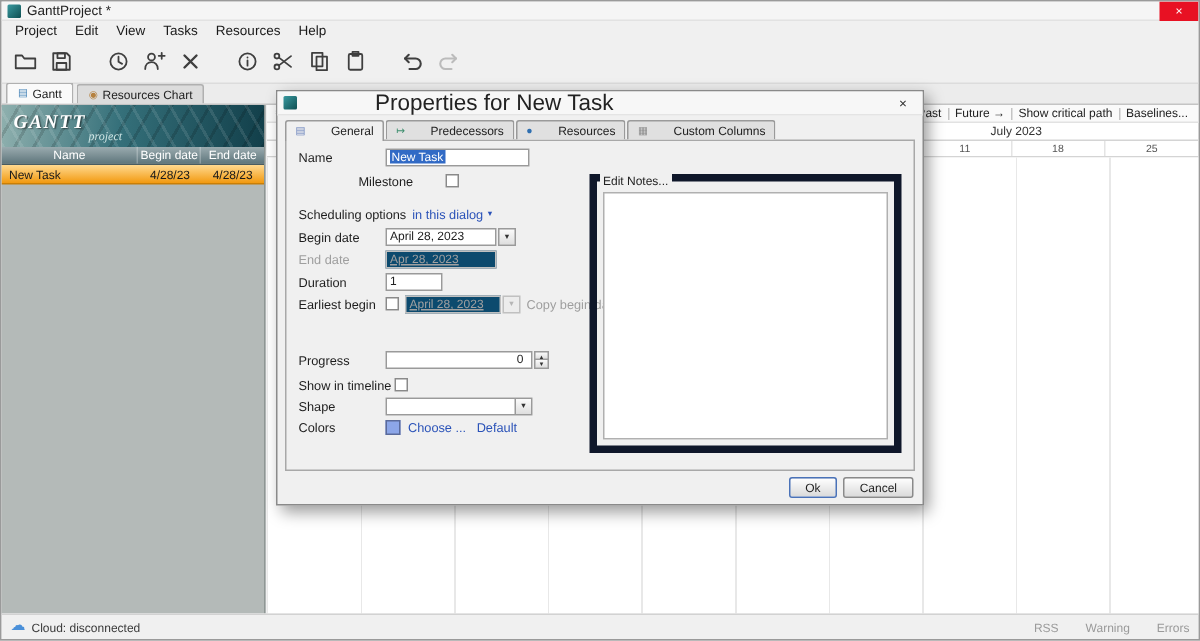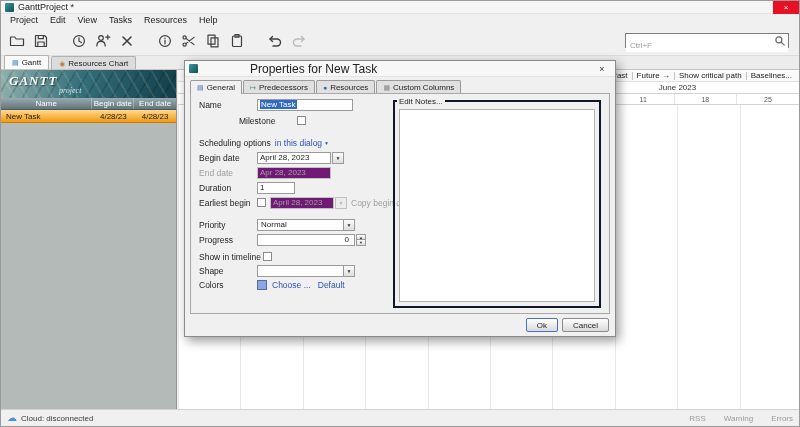--- a/index.html
+++ b/index.html
@@ -65,48 +65,48 @@
   
   .statusbar { position:absolute; left:0; right:0; bottom:0; height:17px; background:#f0f0f0; border-top:1px solid #d2d2d2; display:flex; align-items:center; font-size:8px; color:#3a3a3a; padding:0 6px; }
   .cloud-glyph { color:#4a90d9; font-size:10px; margin-right:4px; line-height:1; }
   .sb-right { margin-left:auto; display:flex; }
   .sb-link { color:#9a9a9a; margin-left:18px; }
 
   
   .dialog { position:absolute; left:183px; top:59px; width:432px; height:277px; background:#f0f0f0; border:1px solid #8a8a8a; box-shadow:3px 4px 10px rgba(0,0,0,.4); z-index:10; }
   .dlg-titlebar { height:16px; background:#f7f7f7; border-bottom:1px solid #e4e4e4; display:flex; align-items:center; padding:0 4px; }
   .dlg-icon { width:9px; height:9px; background:linear-gradient(135deg,#3a9aa0,#0e4f52); border-radius:1px; margin-right:4px; }
-  .dlg-title { font-size:12px; color:#222;padding-left:48px; }
+  .dlg-title { font-size:15px; color:#222;padding-left:48px; }
   .dlg-close { margin-left:auto; width:18px; height:14px; display:flex; align-items:center; justify-content:center; font-size:9px; color:#333; }
   .dlg-tabs { position:absolute; top:19px; left:5px; display:flex; z-index:2; }
-  .dlg-tab { height:13px; display:flex; align-items:center; gap:3px; font-size:8px; color:#222; padding:0 6px; border:1px solid #9a9a9a; border-bottom:none; background:#e0e0e0; margin-right:1px; border-radius:2px 2px 0 0; }
+  .dlg-tab { height:13px; display:flex; align-items:center; gap:17px; font-size:8px; color:#222; padding:0 6px; border:1px solid #9a9a9a; border-bottom:none; background:#e0e0e0; margin-right:1px; border-radius:2px 2px 0 0; }
   .dlg-tab.active { background:#f0f0f0; height:14px; margin-bottom:-1px; }
   .dt-glyph { font-size:7px; line-height:1; }
   .dlg-content { position:absolute; top:32px; left:5px; right:5px; bottom:22px; border:1px solid #a8a8a8; background:#f0f0f0; }
 
   .frow { position:absolute; left:8px; display:flex; align-items:center; height:13px; font-size:8.5px; color:#1d1d1d; white-space:nowrap; }
   .flabel { min-width:58px; }
   .flabel.dis, .dis-text { color:#9e9e9e; }
   .tinput { height:12px; background:#fff; border:1px solid #9a9a9a; font-size:8px; color:#222; display:flex; align-items:center; padding:0 2px; }
-  .tinput.disabled { background:#701a75; color:#a0a0a0; border-color:#c0c0c0; }
+  .tinput.disabled { background:#0c4a6e; color:#a0a0a0; border-color:#c0c0c0;text-decoration:underline; }
   .sel-text { background:#316ac5; color:#fff; padding:0 1px; }
   .drop-btn { width:12px; height:12px; margin-left:1px; border:1px solid #9a9a9a; background:linear-gradient(#fbfbfb,#dedede); display:flex; align-items:center; justify-content:center; font-size:5px; color:#333; }
   .drop-btn.disabled { color:#b5b5b5; border-color:#c0c0c0; background:#ececec; }
   .combo { height:12px; background:#fff; border:1px solid #9a9a9a; display:flex; align-items:center; font-size:8px; color:#222; }
   .combo-val { flex:1; padding:0 3px; }
   .combo-arrow { width:11px; height:100%; border-left:1px solid #9a9a9a; background:linear-gradient(#fbfbfb,#dedede); display:flex; align-items:center; justify-content:center; font-size:5px; color:#333; }
   .cb { width:9px; height:9px; border:1px solid #8a8a8a; background:#fff; }
   .spin { display:flex; flex-direction:column; margin-left:1px; }
   .spin span { width:10px; height:6px; border:1px solid #9a9a9a; background:linear-gradient(#fbfbfb,#dedede); font-size:4px; line-height:5px; text-align:center; color:#333; }
   .spin span + span { border-top:none; }
   .blue-link { color:#2a52b8; }
   .swatch { width:10px; height:10px; background:#8ca6e8; border:1px solid #5a6a9a; }
   .num-val { flex:1; text-align:right; padding:0 3px; }
 
-  .notes { position:absolute; left:202px; top:6px; right:8px; height:208px; border:2px solid #0f172a; }
+  .notes { position:absolute; left:202px; top:22px; right:8px; height:186px; border:5px solid #0f172a; }
   .notes-label { position:absolute; top:-5px; left:2px; background:#f0f0f0; padding:0 2px; font-size:8px; color:#222; }
   .notes-inner { position:absolute; left:4px; top:7px; right:4px; bottom:4px; background:#fff; border:1px solid #b0b0b0; }
 
   .dlg-footer { position:absolute; bottom:4px; right:6px; display:flex; gap:4px; }
   .btn { height:14px; font-size:8px; color:#1d1d1d; padding:0 10px; display:flex; align-items:center; background:linear-gradient(#fefefe,#dadada); border:1px solid #8a8a8a; border-radius:2px; }
   .btn.primary { border-color:#4a72b8; }
 </style>
 </head>
 <body>
 
@@ -189,27 +189,20 @@
     <span class="tool-btn">
       <svg width="16" height="16" viewBox="0 0 16 16" fill="none" stroke="#3f3f3f" stroke-width="1.4" stroke-linecap="round" stroke-linejoin="round">
           <path d="M3 6h7a3.5 3.5 0 0 1 0 7H6"></path>
           <path d="M5.5 3.5L3 6l2.5 2.5"></path>
         </svg>
     </span>
     <span class="tool-btn">
       <svg width="16" height="16" viewBox="0 0 16 16" fill="none" stroke="#bbbbbb" stroke-width="1.4" stroke-linecap="round" stroke-linejoin="round">
           <path d="M13 6H6a3.5 3.5 0 0 0 0 7h4"></path>
           <path d="M10.5 3.5L13 6l-2.5 2.5"></path>
-        </svg>
-    </span>
-    <span class="search-box">
-      <input type="text" placeholder="Ctrl+F" style="">
-      <svg width="12" height="12" viewBox="0 0 16 16" fill="none" stroke="#666" stroke-width="1.6" stroke-linecap="round">
-          <circle cx="6.5" cy="6.5" r="4"></circle>
-          <path d="M9.6 9.6l4 4"></path>
         </svg>
     </span>
   </div>
 
   <div class="tabbar">
     <span class="app-tab active">
       <span class="tab-glyph" style="color:#3f7fb5;">▤</span>
       <span>Gantt</span>
     </span>
     <span class="app-tab">
@@ -253,21 +246,21 @@
         <span class="ct-link">Future →</span>
         <span class="ct-sep"></span>
         <span class="ct-link">Show critical path</span>
         <span class="ct-sep"></span>
         <span class="ct-link">Baselines...</span>
       </span>
     </div>
     <div class="month-row">
       <span class="month-cell" style="width:63px;">04/23</span>
       <span class="month-cell" style="width:315px;">May 2023</span>
-      <span class="month-cell" style="flex:1;border-right:none;">June 2023</span>
+      <span class="month-cell" style="flex:1;border-right:none;">July 2023</span>
     </div>
     <div class="week-row">
       <span class="week-cell">23</span>
       <span class="week-cell">30</span>
       <span class="week-cell">7</span>
       <span class="week-cell">14</span>
       <span class="week-cell">21</span>
       <span class="week-cell">28</span>
       <span class="week-cell">4</span>
       <span class="week-cell">11</span>
@@ -360,27 +353,20 @@
         <span class="cb"></span>
         <span class="tinput disabled" style="width:64px;margin-left:4px;">
             <span>April 28, 2023</span>
           </span>
         <span class="drop-btn disabled">
             <span>▼</span>
           </span>
         <span class="dis-text" style="margin-left:4px;">Copy begin date</span>
       </div>
 
-      <div class="frow" style="top:124px;">
-        <span class="flabel">Priority</span>
-        <span class="combo" style="width:98px;">
-          <span class="combo-val">Normal</span>
-          <span class="combo-arrow">▼</span>
-        </span>
-      </div>
 
       <div class="frow" style="top:139px;">
         <span class="flabel">Progress</span>
         <span class="tinput" style="width:98px;">
             <span class="num-val">0</span>
           </span>
         <span class="spin">
             <span>▲</span>
             <span>▼</span>
           </span>

